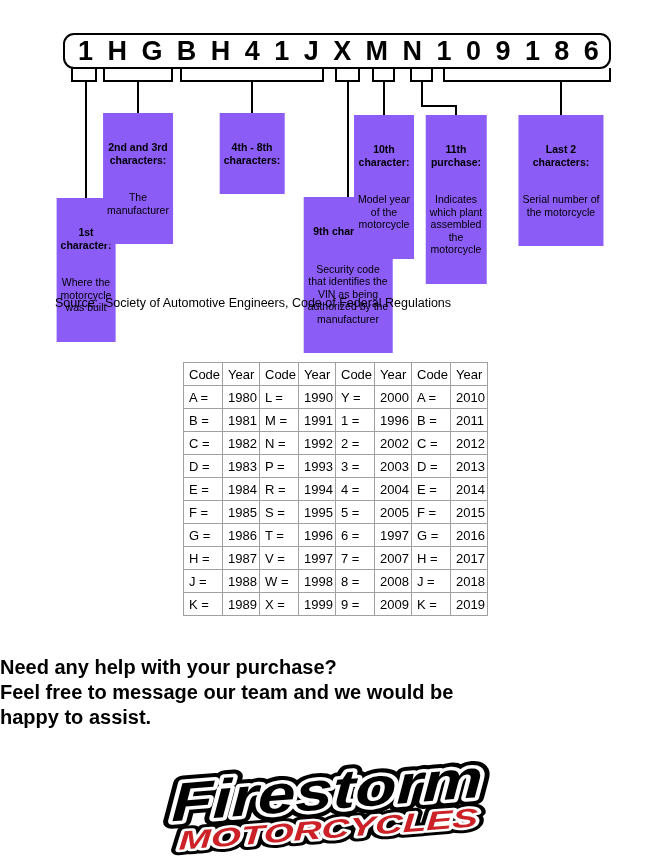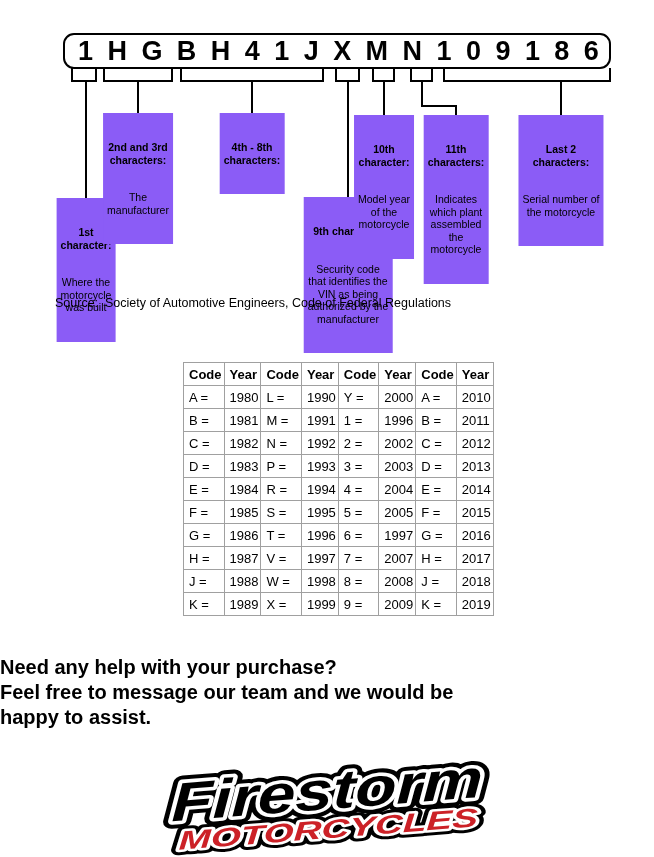--- a/index.html
+++ b/index.html
@@ -74,21 +74,21 @@
   }
   .year-table th, .year-table td {
     border: 1px solid #a0a0a0;
     height: 23px;
     padding: 0 2px 0 5px;
     text-align: left;
     vertical-align: middle;
     font-weight: normal;
     white-space: nowrap;
   }
-  .year-table th { font-weight: bold; }
+  .year-table th { font-weight: normal; }
   .col-code { width: 38px; }
   .col-year { width: 33px; }
 
   .help {
     position: absolute;
     left: 0; top: 655px;
     width: 654px;
     text-align: left;
     font-size: 20px;
     font-weight: bold;
@@ -183,21 +183,21 @@
   <div class="callout" style="left:384px; top:115px">
     <div class="c-title">10th
 character:</div>
     <div class="c-desc">Model year
 of the
 motorcycle</div>
   </div>
 
   <div class="callout" style="left:456px; top:115px">
     <div class="c-title">11th
-characters:</div>
+purchase:</div>
     <div class="c-desc">Indicates
 which plant
 assembled
 the
 motorcycle</div>
   </div>
 
   <div class="callout" style="left:561px; top:115px">
     <div class="c-title">Last 2
 characters:</div>

